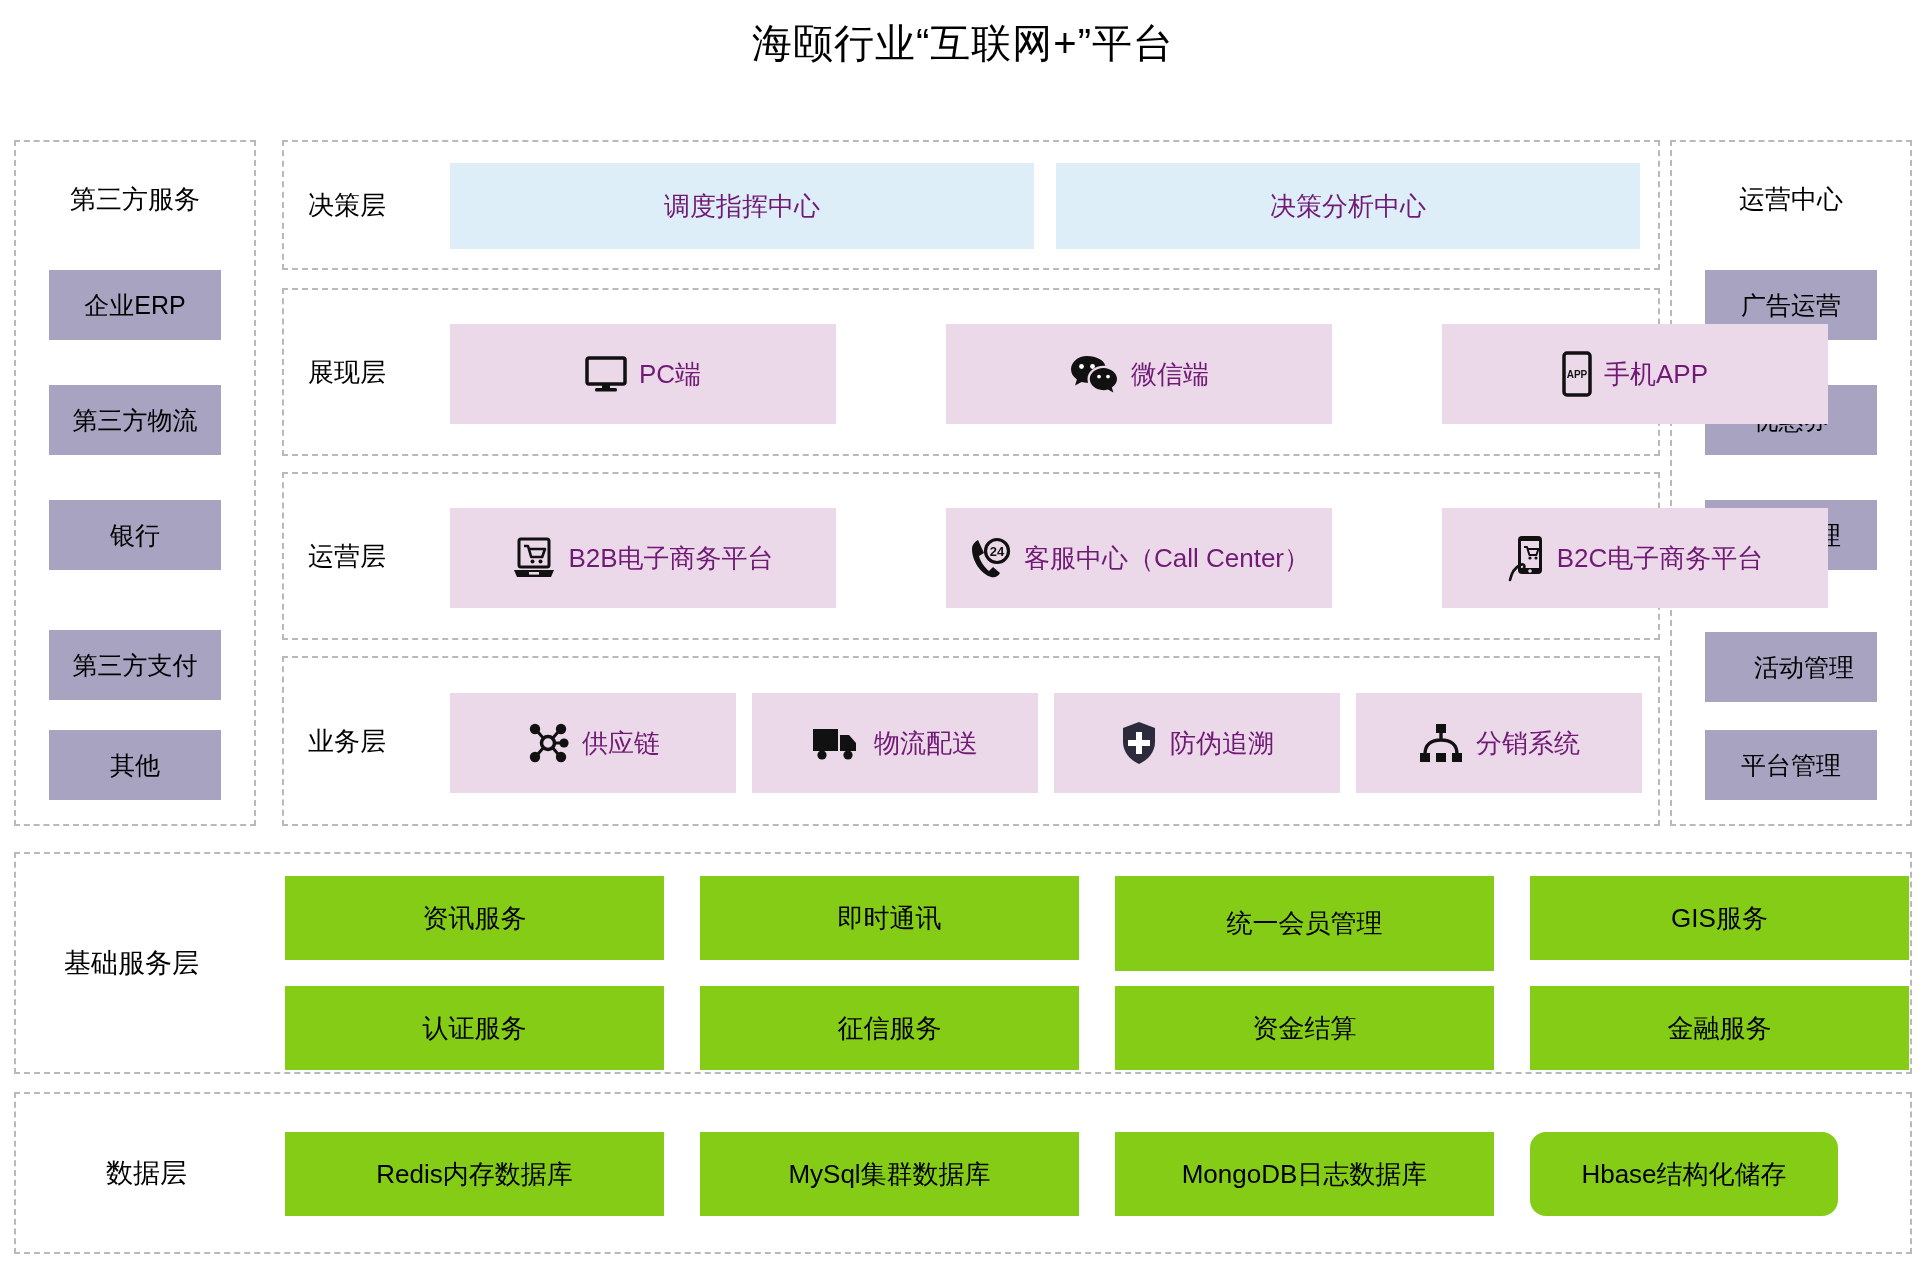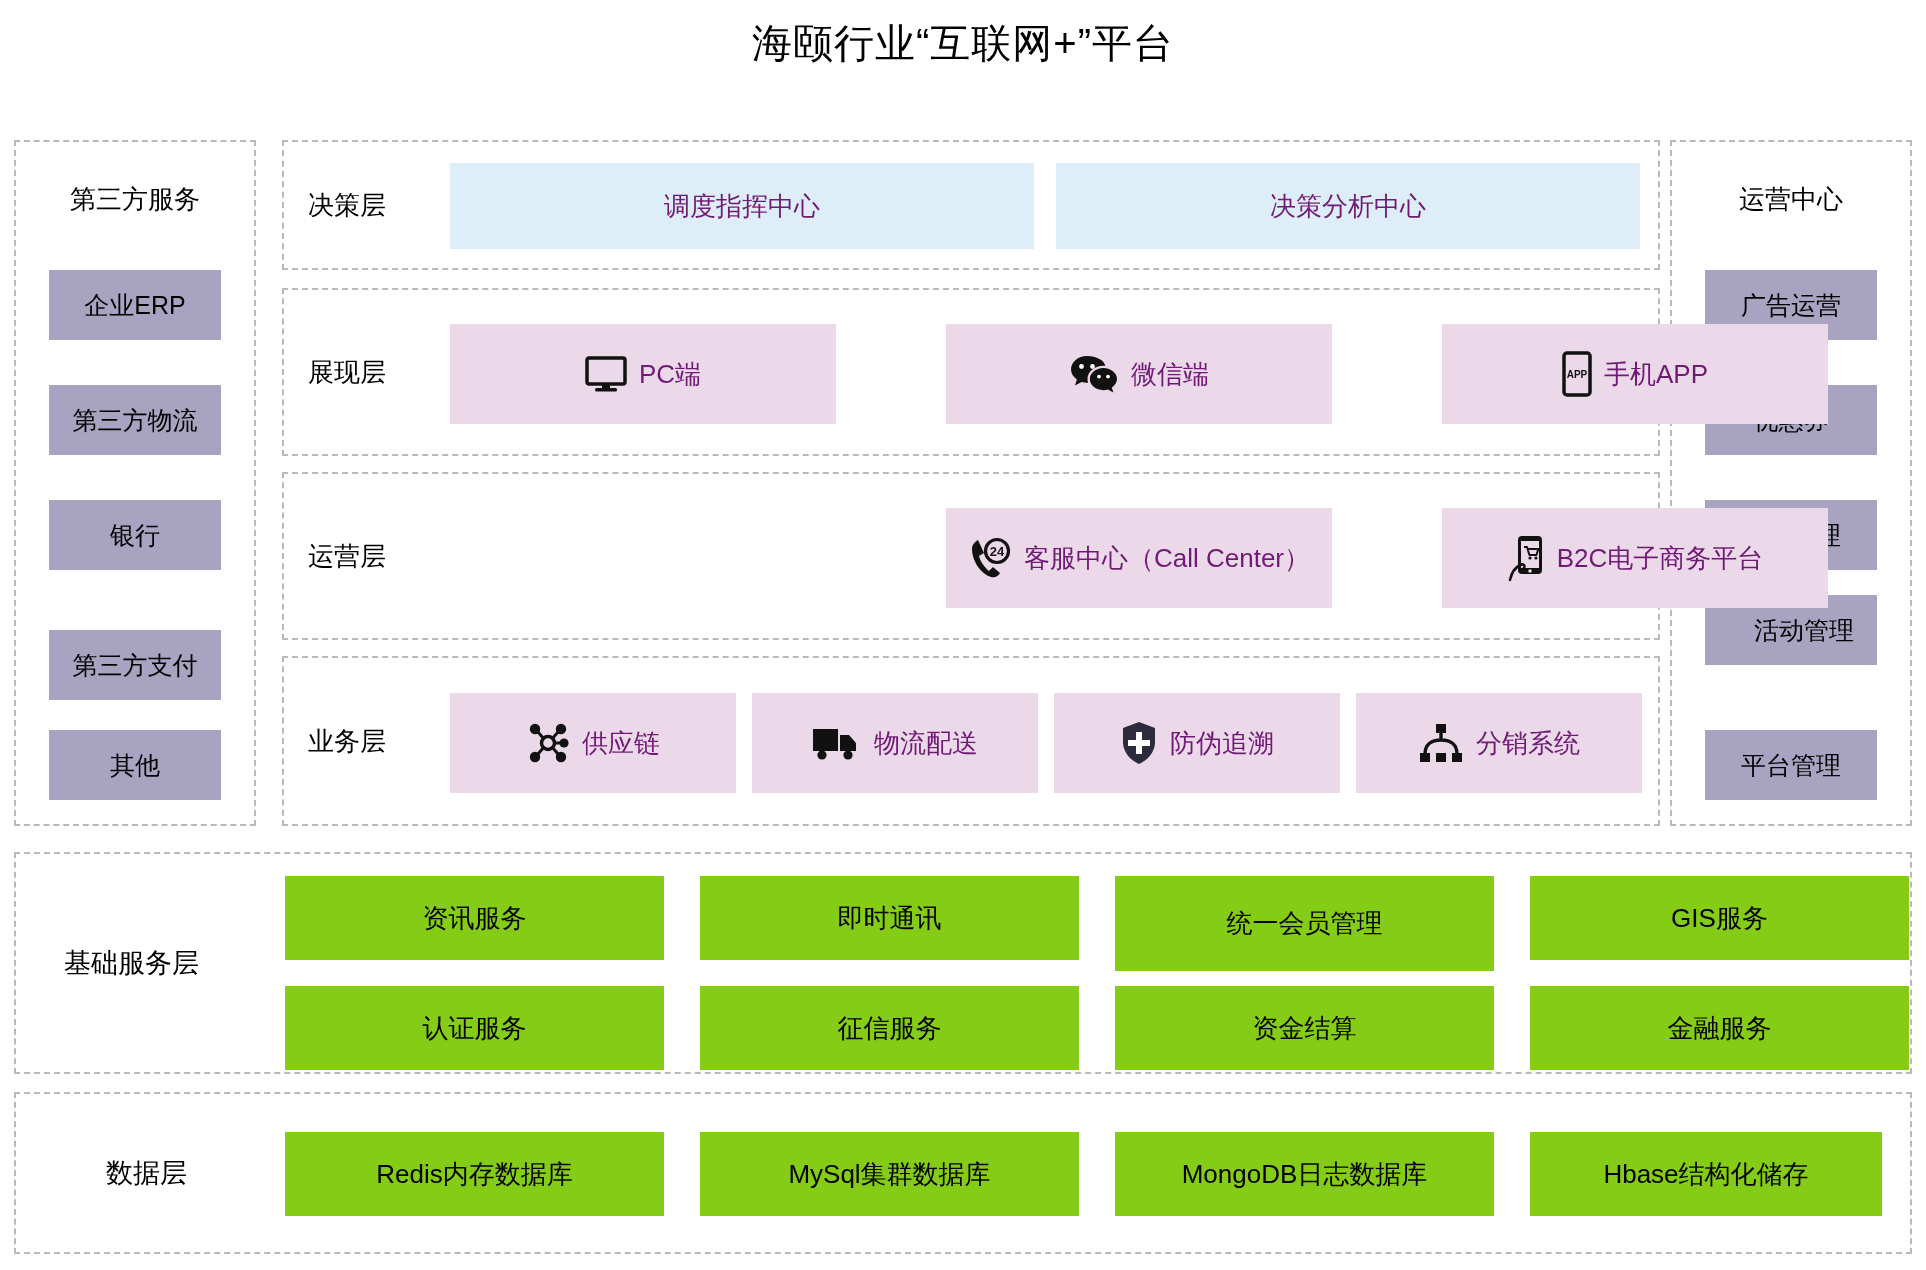--- a/index.html
+++ b/index.html
@@ -91,21 +91,21 @@
     <div class="side-title">运营中心</div>
     <div class="side-chip" style="top:128px;">
       <span>广告运营</span>
     </div>
     <div class="side-chip" style="top:243px;">
       <span>优惠券</span>
     </div>
     <div class="side-chip" style="top:358px;">
       <span>积分管理</span>
     </div>
-    <div class="side-chip" style="top:453px;padding-left:26px;">
+    <div class="side-chip" style="top:490px;padding-left:26px;">
       <span>活动管理</span>
     </div>
     <div class="side-chip" style="top:588px;">
       <span>平台管理</span>
     </div>
   </div>
 
   <div class="dframe" style="left:282px; top:140px; width:1378px; height:130px;">
     <div class="layer-label">决策层</div>
     <div class="chip blue" style="left:166px; top:21px; width:584px; height:86px;">
@@ -151,20 +151,33 @@
           <text x="15" y="27" font-family="Liberation Sans, sans-serif" font-size="10" font-weight="bold" fill="#111" text-anchor="middle">APP</text>
         </svg>
       </span>
       <span>手机APP</span>
     </div>
   </div>
 
   <div class="dframe" style="left:282px; top:472px; width:1378px; height:168px;">
     <div class="layer-label">运营层</div>
 
+    <div class="chip pink" style="left:166px; top:34px; width:386px; height:100px;">
+      <span class="ic">
+        <svg width="44" height="42" viewBox="0 0 44 42">
+          <rect x="7" y="2" width="30" height="28" rx="2" fill="none" stroke="#111" stroke-width="3"></rect>
+          <path d="M12 9h4l3.2 11h11l2.8-8H17" fill="none" stroke="#111" stroke-width="2.6" stroke-linejoin="round"></path>
+          <circle cx="20.5" cy="24.5" r="2" fill="#111"></circle>
+          <circle cx="28.5" cy="24.5" r="2" fill="#111"></circle>
+          <path d="M2 33h40l-3 7H5z" fill="#111"></path>
+          <rect x="17" y="35" width="10" height="2.6" fill="#ebd8e9"></rect>
+        </svg>
+      </span>
+      <span>B2B电子商务平台</span>
+    </div>
 
     <div class="chip pink" style="left:662px; top:34px; width:386px; height:100px;">
       <span class="ic">
         <svg width="44" height="44" viewBox="0 0 44 44">
           <path d="M10 4c-3 1.5-6 5-6 9 0 12 9 25 19 28 4 1.2 7.5-1 9-4l-7-6-4 4c-4-3-9-10-10-15l5-3z" fill="#111"></path>
           <circle cx="29" cy="15" r="11.5" fill="none" stroke="#111" stroke-width="3.2"></circle>
           <text x="29" y="20" font-family="Liberation Sans, sans-serif" font-size="13" font-weight="bold" fill="#111" text-anchor="middle">24</text>
         </svg>
       </span>
       <span>客服中心（Call Center）</span>
@@ -280,18 +293,18 @@
 
     <div class="bchip" style="left:269px; top:38px; width:379px; height:84px;">
       <span>Redis内存数据库</span>
     </div>
     <div class="bchip" style="left:684px; top:38px; width:379px; height:84px;">
       <span>MySql集群数据库</span>
     </div>
     <div class="bchip" style="left:1099px; top:38px; width:379px; height:84px;">
       <span>MongoDB日志数据库</span>
     </div>
-    <div class="bchip" style="left:1514px; top:38px; width:352px; height:84px;">
+    <div class="bchip" style="left:1514px; top:38px; width:308px; height:84px;border-radius:16px;">
       <span>Hbase结构化储存</span>
     </div>
   </div>
 
 </div>
 
 </body></html>

